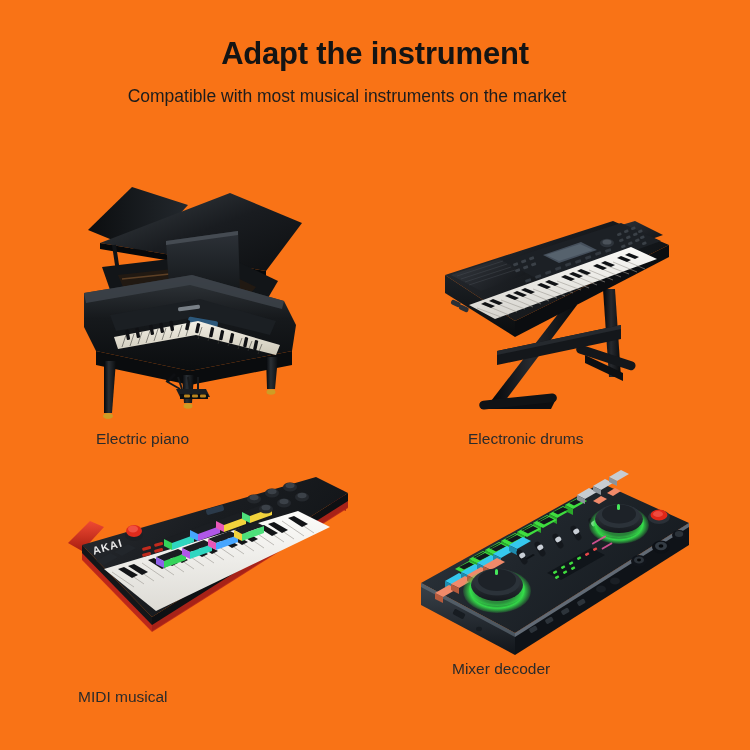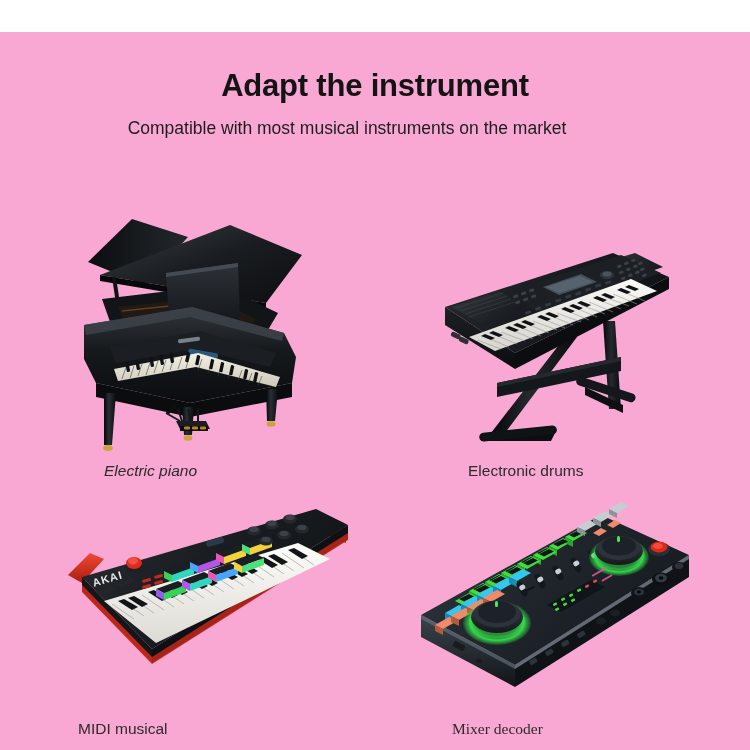--- a/index.html
+++ b/index.html
@@ -3,21 +3,21 @@
 <meta charset="utf-8">
 <style>
   html,body{margin:0;padding:0;}
   body{
     width:750px;height:750px;
     background:#ffffff;
     font-family:"Liberation Sans", sans-serif;
     overflow:hidden;
     position:relative;
   }
-  .page{position:absolute;inset:0;background:#f9a8d4;margin-top:32px;}
+  .page{position:absolute;inset:0;background:#f97316;}
 
   
   .header{position:absolute;left:0;top:0;width:750px;text-align:center;}
   .title{
     margin:0;padding:0;
     position:absolute;left:0;top:36px;width:750px;
     font-size:31px;font-weight:bold;color:#141414;
     letter-spacing:-0.2px;line-height:36px;
   }
   .subtitle{
@@ -25,24 +25,24 @@
     font-size:17.5px;font-weight:normal;color:#1d1d1d;
     line-height:22px;
   }
 
   
   .cell{position:absolute;}
   .caption{
     position:absolute;font-size:15.5px;color:#2b2b2b;
     white-space:nowrap;line-height:18px;
   }
-  .cap-1{left:104px;top:430px;font-style:italic;}
+  .cap-1{left:96px;top:430px;}
   .cap-2{left:468px;top:430px;}
   .cap-3{left:78px;top:688px;}
-  .cap-4{left:452px;top:688px;font-family:Liberation Serif, serif;}
+  .cap-4{left:452px;top:660px;}
 
   svg{display:block;overflow:visible;}
 </style>
 </head>
 <body>
 
 <div class="page">
 
   <div class="header">
     <div class="title">Adapt the instrument</div>

